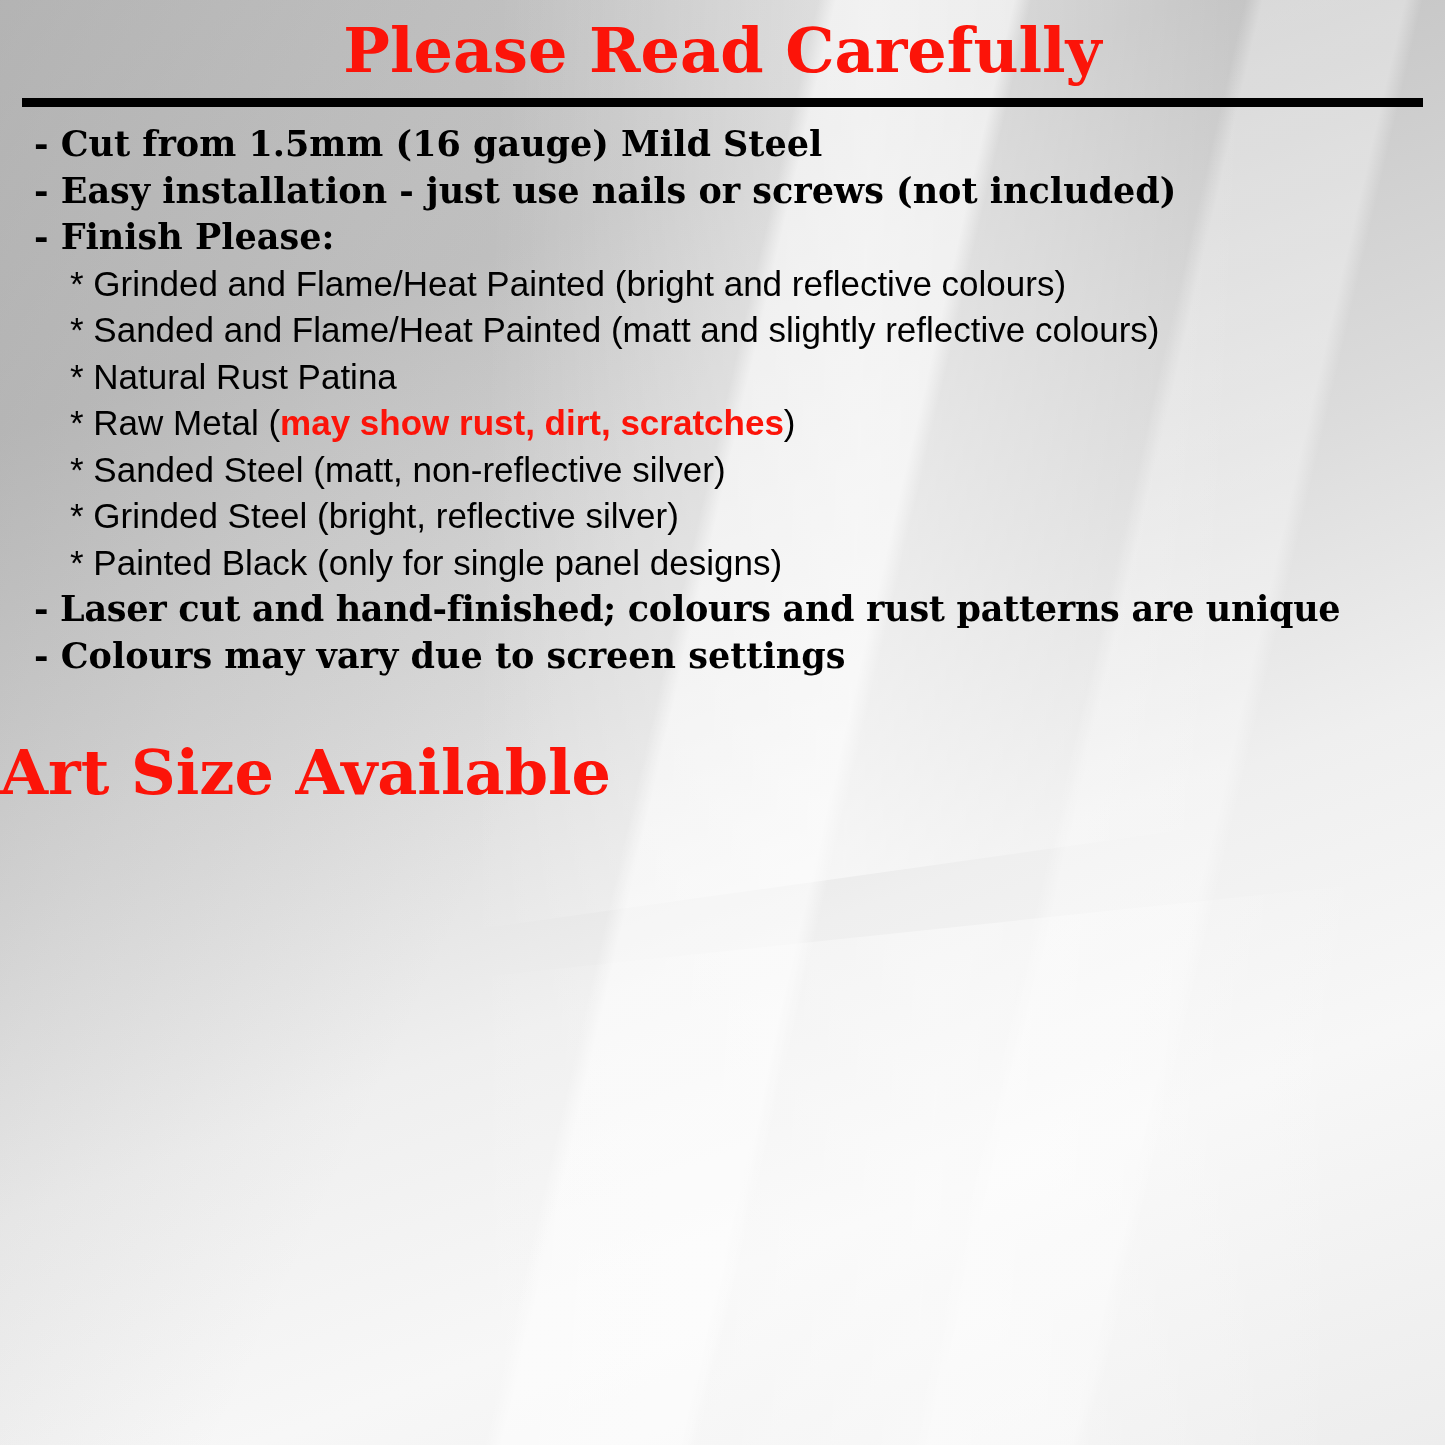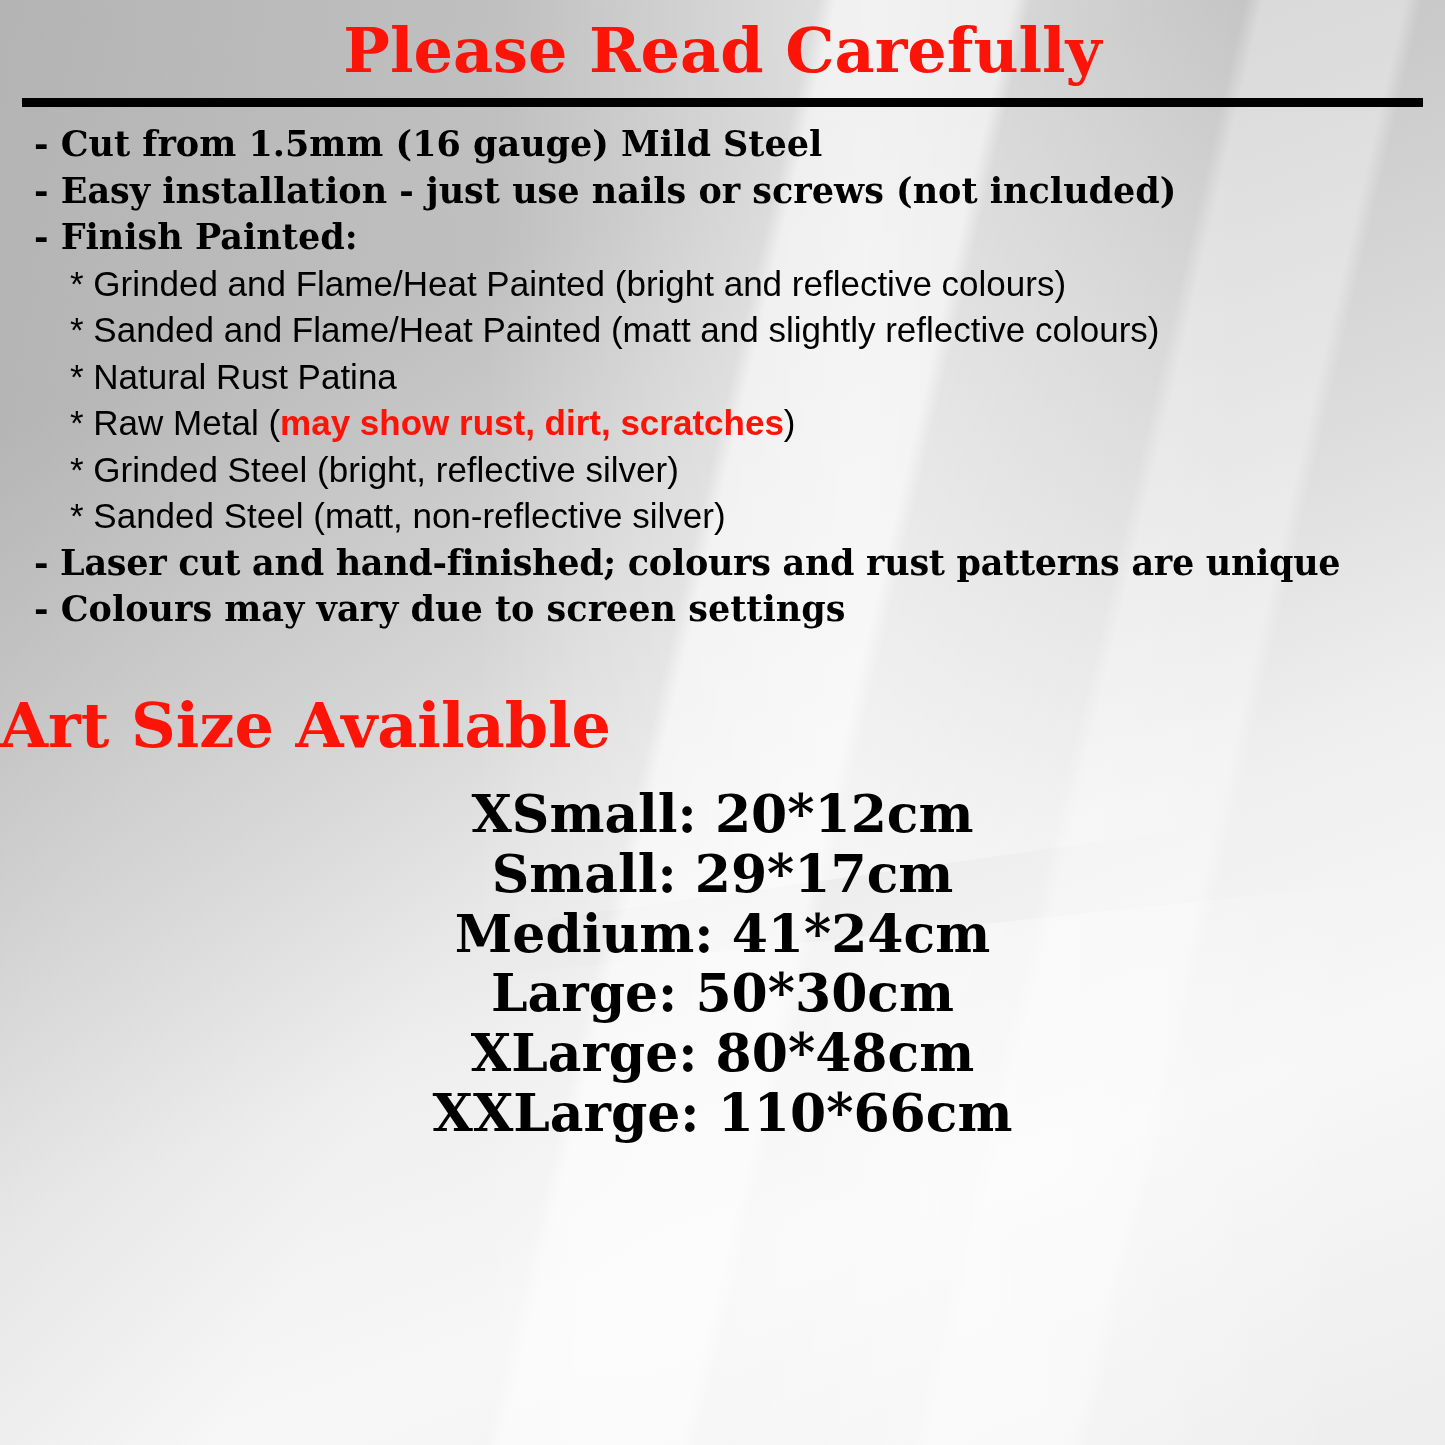--- a/index.html
+++ b/index.html
@@ -120,38 +120,31 @@
 
 <div id="page">
   <div class="content">
 
     <div class="title">Please Read Carefully</div>
     <div class="rule"></div>
 
     <div class="bullets">
       <div class="b1">- Cut from 1.5mm (16 gauge) Mild Steel</div>
       <div class="b1">- Easy installation - just use nails or screws (not included)</div>
-      <div class="b1">- Finish Painted:</div>
+      <div class="b1">- Finish Please:</div>
 
       <div class="sub">* Grinded and Flame/Heat Painted (bright and reflective colours)</div>
       <div class="sub">* Sanded and Flame/Heat Painted (matt and slightly reflective colours)</div>
       <div class="sub">* Natural Rust Patina</div>
       <div class="sub"><span>* Raw Metal (</span><span class="warn">may show rust, dirt, scratches</span><span>)</span></div>
+      <div class="sub">* Sanded Steel (matt, non-reflective silver)</div>
       <div class="sub">* Grinded Steel (bright, reflective silver)</div>
-      <div class="sub">* Sanded Steel (matt, non-reflective silver)</div>
+      <div class="sub">* Painted Black (only for single panel designs)</div>
 
       <div class="b1 tight">- Laser cut and hand-finished; colours and rust patterns are unique</div>
       <div class="b1">- Colours may vary due to screen settings</div>
     </div>
 
     <div class="section-title">Art Size Available</div>
 
-    <div class="sizes">
-      <div class="size-row">XSmall: 20*12cm</div>
-      <div class="size-row">Small: 29*17cm</div>
-      <div class="size-row">Medium: 41*24cm</div>
-      <div class="size-row">Large: 50*30cm</div>
-      <div class="size-row">XLarge: 80*48cm</div>
-      <div class="size-row">XXLarge: 110*66cm</div>
-    </div>
 
   </div>
 </div>
 
 </body></html>

